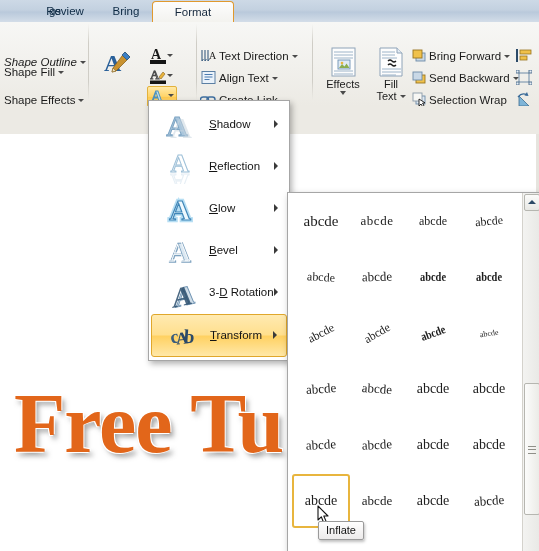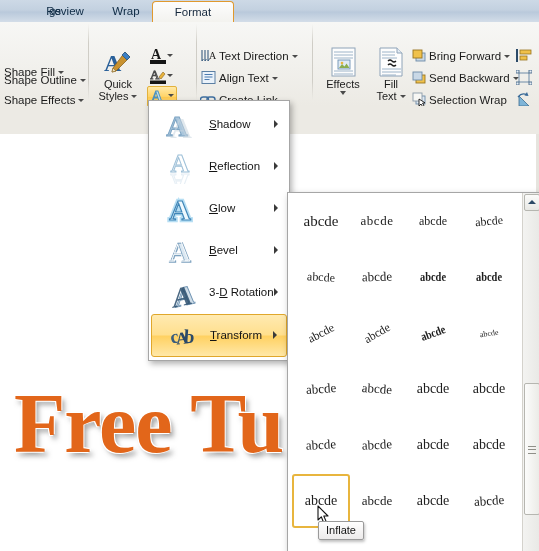--- a/index.html
+++ b/index.html
@@ -155,34 +155,34 @@
 
   
   #docedge{position:absolute;left:536px;top:134px;width:3px;height:417px;background:#e6e4de;}
 </style>
 </head>
 <body>
 
 <div id="tabstrip">
   <div class="tab" style="left:0px;width:30px;padding-left:40px;">gs</div>
   <div class="tab" style="left:34px;width:62px;">Review</div>
-  <div class="tab" style="left:100px;width:52px;">Wrap</div>
+  <div class="tab" style="left:100px;width:52px;">Bring</div>
   <div class="tab active" style="left:152px;width:80px;">Format</div>
 </div>
 
 <div id="ribbon">
 
   <div class="grpsep" style="left:88px;"></div>
   <div class="grpsep" style="left:196px;"></div>
   <div class="grpsep" style="left:312px;"></div>
 
   <div class="rowbtn" style="left:4px;top:44px;">
     <span>Shape Fill</span><i class="caret"></i>
   </div>
-  <div class="rowbtn" style="left:4px;top:52px;">
+  <div class="rowbtn" style="left:4px;top:34px;font-style:italic;">
     <span>Shape Outline</span><i class="caret"></i>
   </div>
   <div class="rowbtn" style="left:4px;top:72px;">
     <span>Shape Effects</span><i class="caret"></i>
   </div>
   <div class="dlglaunch" style="left:74px;top:88px;">
     <svg width="10" height="10" viewBox="0 0 10 10">
         <path d="M1 1 h6 v1 h-5 v5 h-1z" fill="#6a7686"></path>
         <path d="M8.5 8.5 L4 8.5 M8.5 8.5 L8.5 4 M8.5 8.5 L4.5 4.5" stroke="#6a7686" stroke-width="1" fill="none"></path>
       </svg>
@@ -190,24 +190,20 @@
 
   <div id="quickstyles">
     <span class="ico" style="left:11px;top:2px;">
       <svg width="30" height="30" viewBox="0 0 30 30">
         <text x="1" y="23" font-family="Liberation Serif, serif" font-size="24" font-weight="bold" fill="#2a6099">A</text>
         <path d="M22 4 L27 9 L13 23 L9 24 L10 20 Z" fill="#c9922f" stroke="#8a6520" stroke-width=".8"></path>
         <path d="M9 24 L10 20 L13 23 Z" fill="#f0e4c0" stroke="#8a6520" stroke-width=".6"></path>
         <path d="M22 4 L27 9 L24 12 L19 7 Z" fill="#3b7fc4" stroke="#24527f" stroke-width=".7"></path>
       </svg>
     </span>
-    <div class="qs-label">
-      <span>Quick</span><br>
-      <span>Styles</span><i class="caret"></i>
-    </div>
   </div>
 
   <div style="position:absolute;left:147px;top:24px;width:28px;height:19px;">
     <span class="ico" style="left:3px;top:0px;">
       <svg width="16" height="19" viewBox="0 0 16 19">
         <text x="1" y="13" font-family="Liberation Serif, serif" font-size="14" font-weight="bold" fill="#1a1a1a">A</text>
         <rect x="0" y="14" width="16" height="4" fill="#151515"></rect>
       </svg>
     </span>
     <i class="caret" style="position:absolute;left:20px;top:8px;margin:0;"></i>

